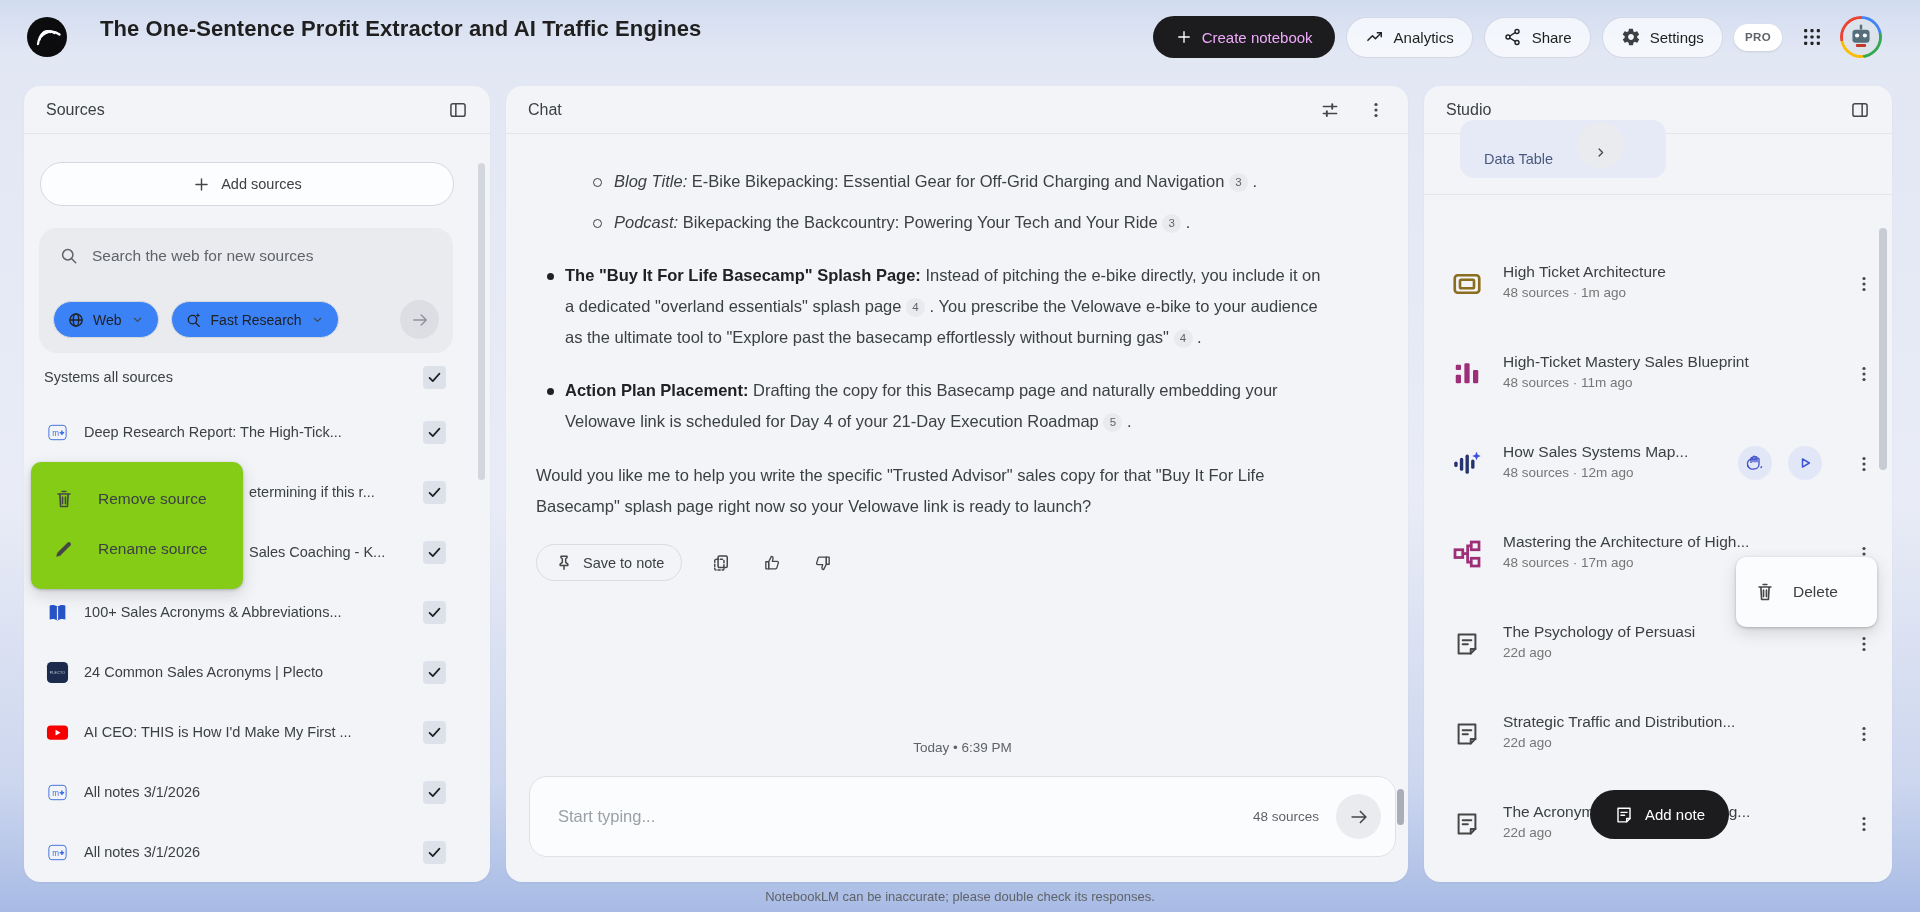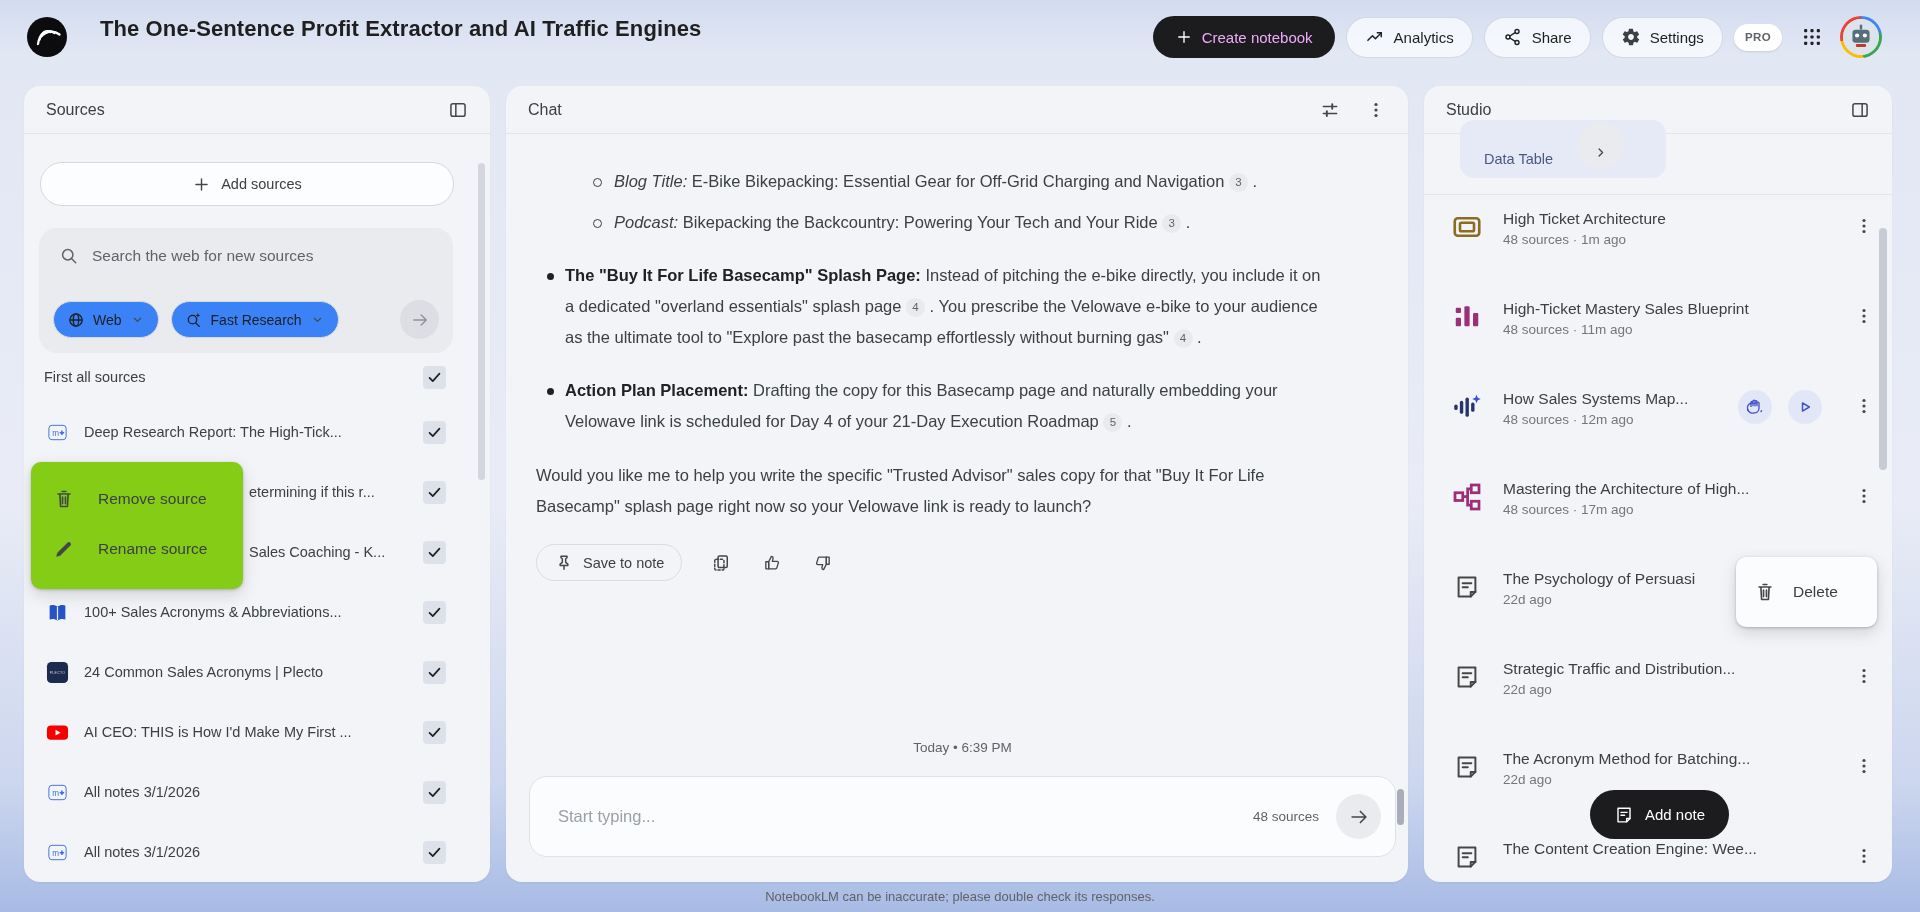--- a/index.html
+++ b/index.html
@@ -92,21 +92,21 @@
   .chat-scrollbar { position:absolute; right:4px; top:655px; width:7px; height:36px; border-radius:4px; background:#a8adb8; }
   .disclaimer { position:absolute; top:889px; left:0; right:0; text-align:center; font-size:13px; color:#5f6368; }
 
   
   .cut-chip { position:absolute; left:36px; top:-14px; width:206px; height:58px; background:#e6eaf7; border-radius:14px; }
   .cut-chip-label { position:absolute; left:24px; bottom:11px; font-size:14.5px; color:#49597f; }
   .chip-circle { position:absolute; left:153px; top:-12px; width:47px; height:47px; border-radius:50%; background:#e9ebef;
     border:none; display:flex; align-items:flex-end; justify-content:center; padding-bottom:8px; cursor:pointer; }
   .studio-div { position:absolute; left:0; right:0; top:60px; border-top:1px solid #e3e5ea; }
   .st-list { position:absolute; left:0; right:0; top:76px; }
-  .st-row { height:90px; display:flex; align-items:flex-start; padding:0 12px 0 26px; gap:20px; }
+  .st-row { height:90px; display:flex; align-items:flex-end; padding:0 12px 0 26px; gap:20px; }
   .st-ic { width:33px; height:33px; flex:0 0 auto; display:flex; align-items:center; justify-content:center; }
   .st-tx { flex:1; min-width:0; }
   .st-title { font-size:15.5px; color:#3c4043; white-space:nowrap; overflow:hidden; margin-bottom:4px; }
   .st-meta { font-size:13.5px; color:#747775; }
   .st-actions { display:flex; gap:16px; margin-right:6px; }
   .act-btn { width:34px; height:34px; border-radius:50%; border:none; background:#e2e7f8; display:flex; align-items:center; justify-content:center; cursor:pointer; }
   .kebab-btn { background:none; border:none; cursor:pointer; padding:6px 6px; }
   .st-scrollbar { position:absolute; right:5px; top:94px; width:8px; height:242px; border-radius:5px; background:#c7cbd4; }
   .del-menu { position:absolute; left:312px; top:423px; width:141px; height:70px; background:#fbfcfe; border-radius:10px; z-index:6;
     box-shadow:0 1px 3px rgba(60,64,67,.3), 0 6px 16px rgba(60,64,67,.18); display:flex; align-items:center; gap:17px; padding:16px 18px;
@@ -387,21 +387,21 @@
         </button>
         <button class="go-circle">
           <svg class="i" style="stroke:#8f949b">
               <use href="#s-arrowR"></use>
             </svg>
         </button>
       </div>
     </div>
 
     <div class="select-row">
-      <span class="select-label">First all sources</span>
+      <span class="select-label">Systems all sources</span>
       <span class="cbx">
           <svg class="i" style="width:17px;height:17px;stroke:#202124">
             <use href="#s-check"></use>
           </svg>
         </span>
     </div>
 
     <div class="src-list">
       <div class="src-row">
         <svg class="src-ic">

